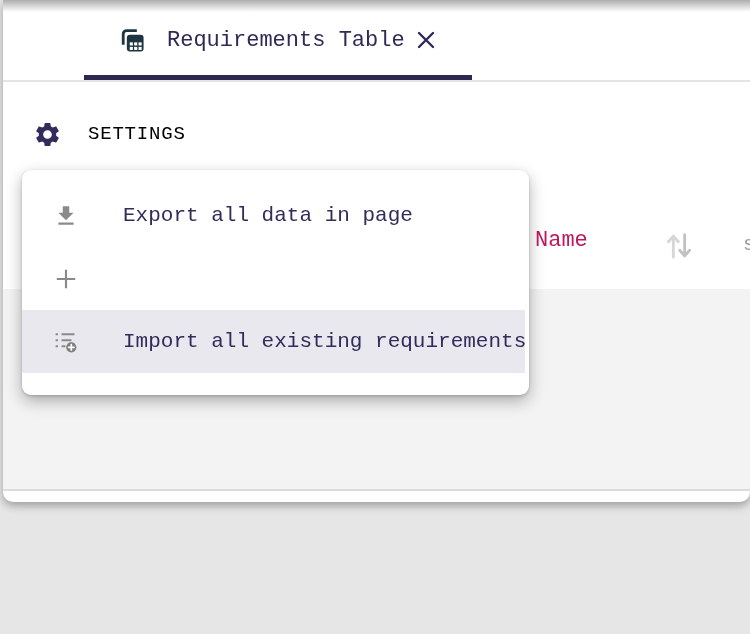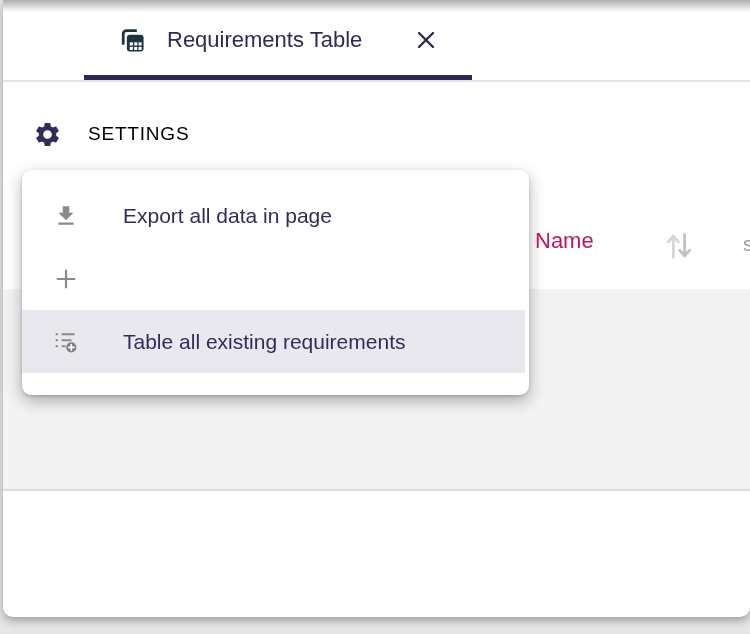--- a/index.html
+++ b/index.html
@@ -1,22 +1,22 @@
 <!DOCTYPE html>
 <html><head>
 <meta charset="utf-8">
 <style>
   * { margin:0; padding:0; box-sizing:border-box; }
   html,body { width:750px; height:634px; }
   body { font-family:"Liberation Sans", sans-serif; background:#e6e6e6; overflow:hidden; }
   #stage { position:relative; width:750px; height:634px; background:#e6e6e6; overflow:hidden; }
 
   
-  .card { position:absolute; left:3px; top:0; width:747px; height:617px; background:#ffffff;
-          border-radius:0 0 10px 10px; box-shadow:0 4px 8px rgba(0,0,0,0.30); }
+  .card { position:absolute; left:3px; top:0; width:747px; height:502px; background:#ffffff;
+          border-radius:0 0 10px 10px; box-shadow:0 4px 8px rgba(0,0,0,0.30);font-family:Liberation Mono, monospace; }
   .top-shadow { position:absolute; left:0; top:0; right:0; height:12px;
           background:linear-gradient(to bottom, rgba(75,75,75,0.45), rgba(255,255,255,0)); pointer-events:none; }
 
   
   .tabbar { position:absolute; left:0; top:0; right:0; height:82px; border-bottom:2px solid #e4e4e4; background:transparent; }
   .tab { position:absolute; left:81px; top:0; width:388px; height:80px; display:flex; align-items:center; cursor:pointer; }
   .tab .tab-icon { margin-left:33px; width:30px; height:30px; flex:0 0 auto; }
   .tab .tab-label { margin-left:20px; font-size:22px; color:#2e2a55; white-space:nowrap; }
   .tab .tab-close { margin-left:auto; margin-right:32px; width:28px; height:28px; cursor:pointer; }
   .tab-underline { position:absolute; left:81px; top:75px; width:388px; height:5px; background:#2c2852; }
@@ -107,19 +107,19 @@
       <div class="menu-row highlighted">
         <svg class="mi" viewBox="0 0 26 26">
           <g stroke="#8a8a8a" stroke-width="2.1" fill="none">
             <path d="M2.6 5.3 H5 M8.6 5.3 H21.5"></path>
             <path d="M2.6 11.3 H5 M8.6 11.3 H18.5"></path>
             <path d="M2.6 17.3 H5 M8.6 17.3 H12.5"></path>
           </g>
           <circle cx="18.3" cy="18.3" r="5.1" fill="#7f7f7f"></circle>
           <path d="M18.3 15.6 V21 M15.6 18.3 H21" stroke="#ffffff" stroke-width="1.7" stroke-linecap="round" fill="none"></path>
         </svg>
-        <span class="menu-label">Table all existing requirements</span>
+        <span class="menu-label">Import all existing requirements</span>
       </div>
     </div>
 
     <div class="top-shadow"></div>
   </div>
 </div>
 
 </body></html>

